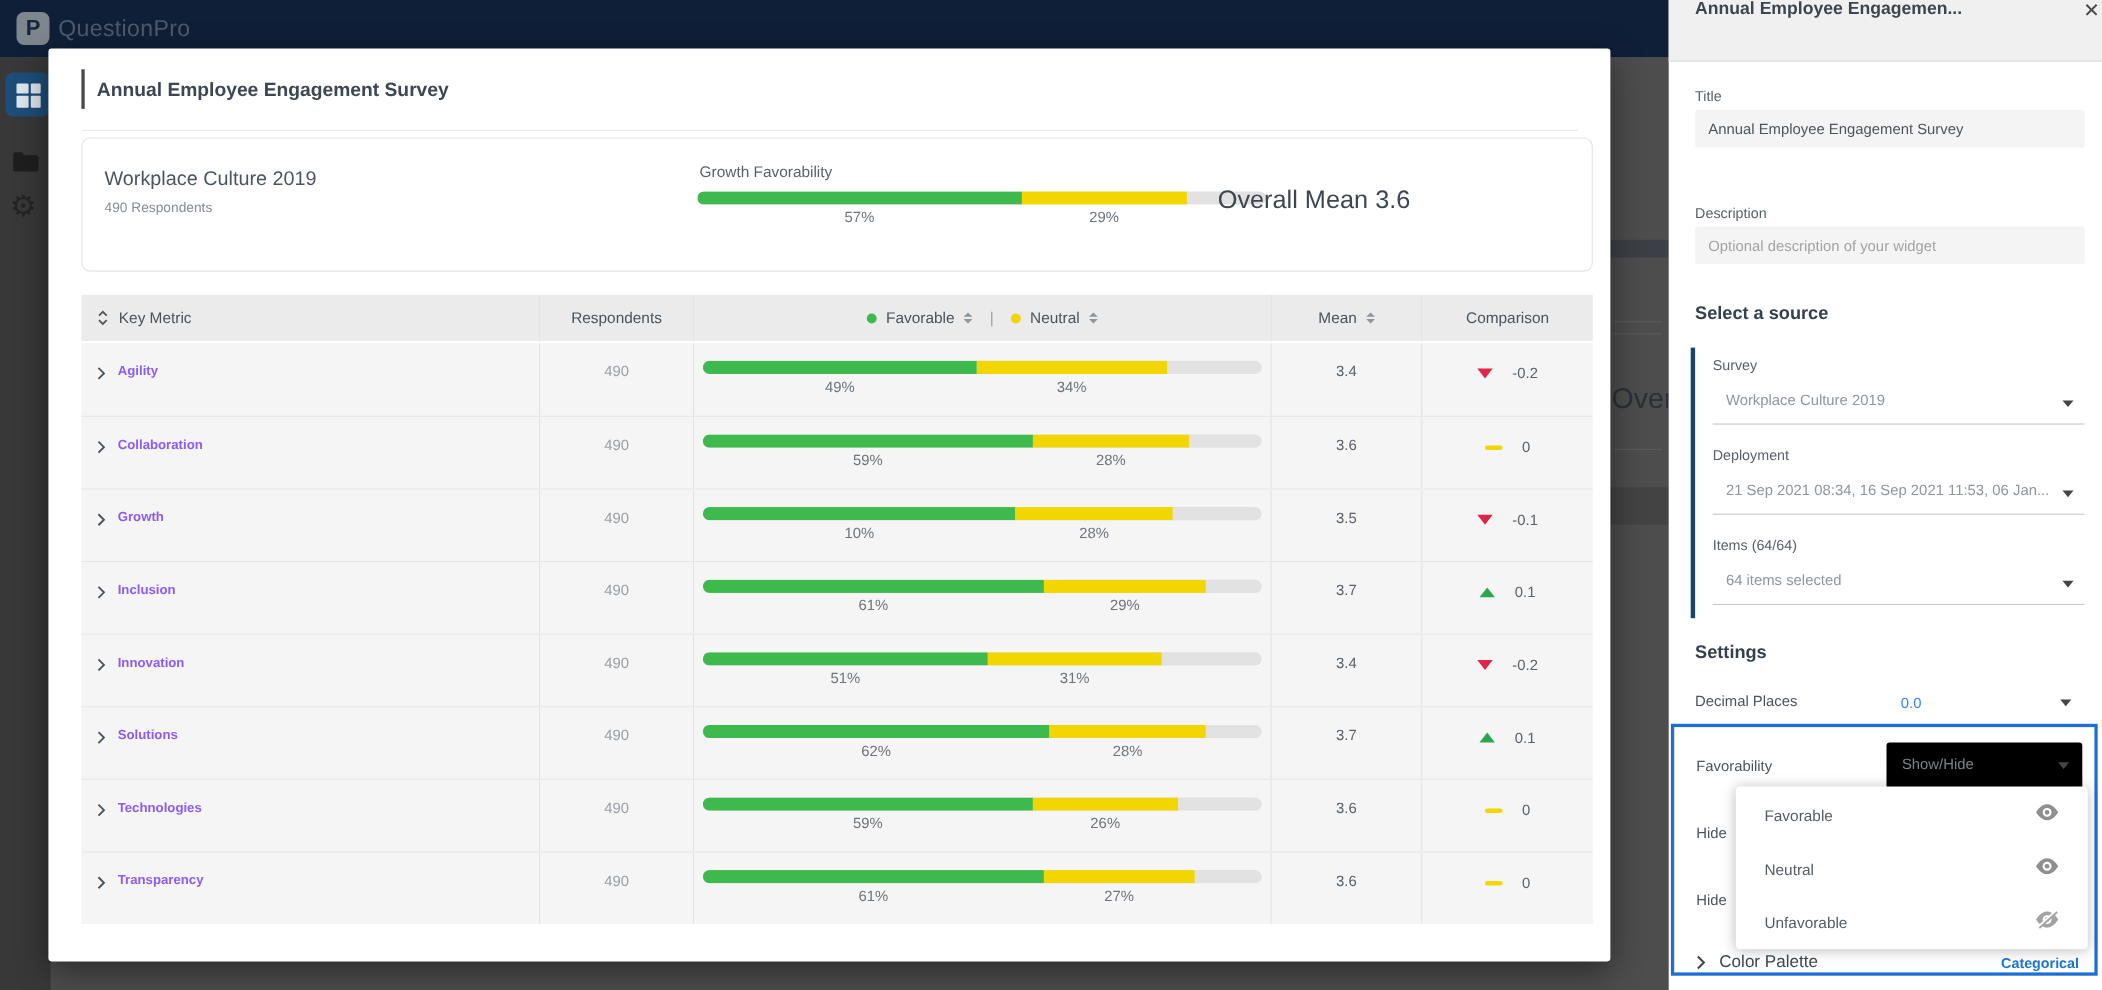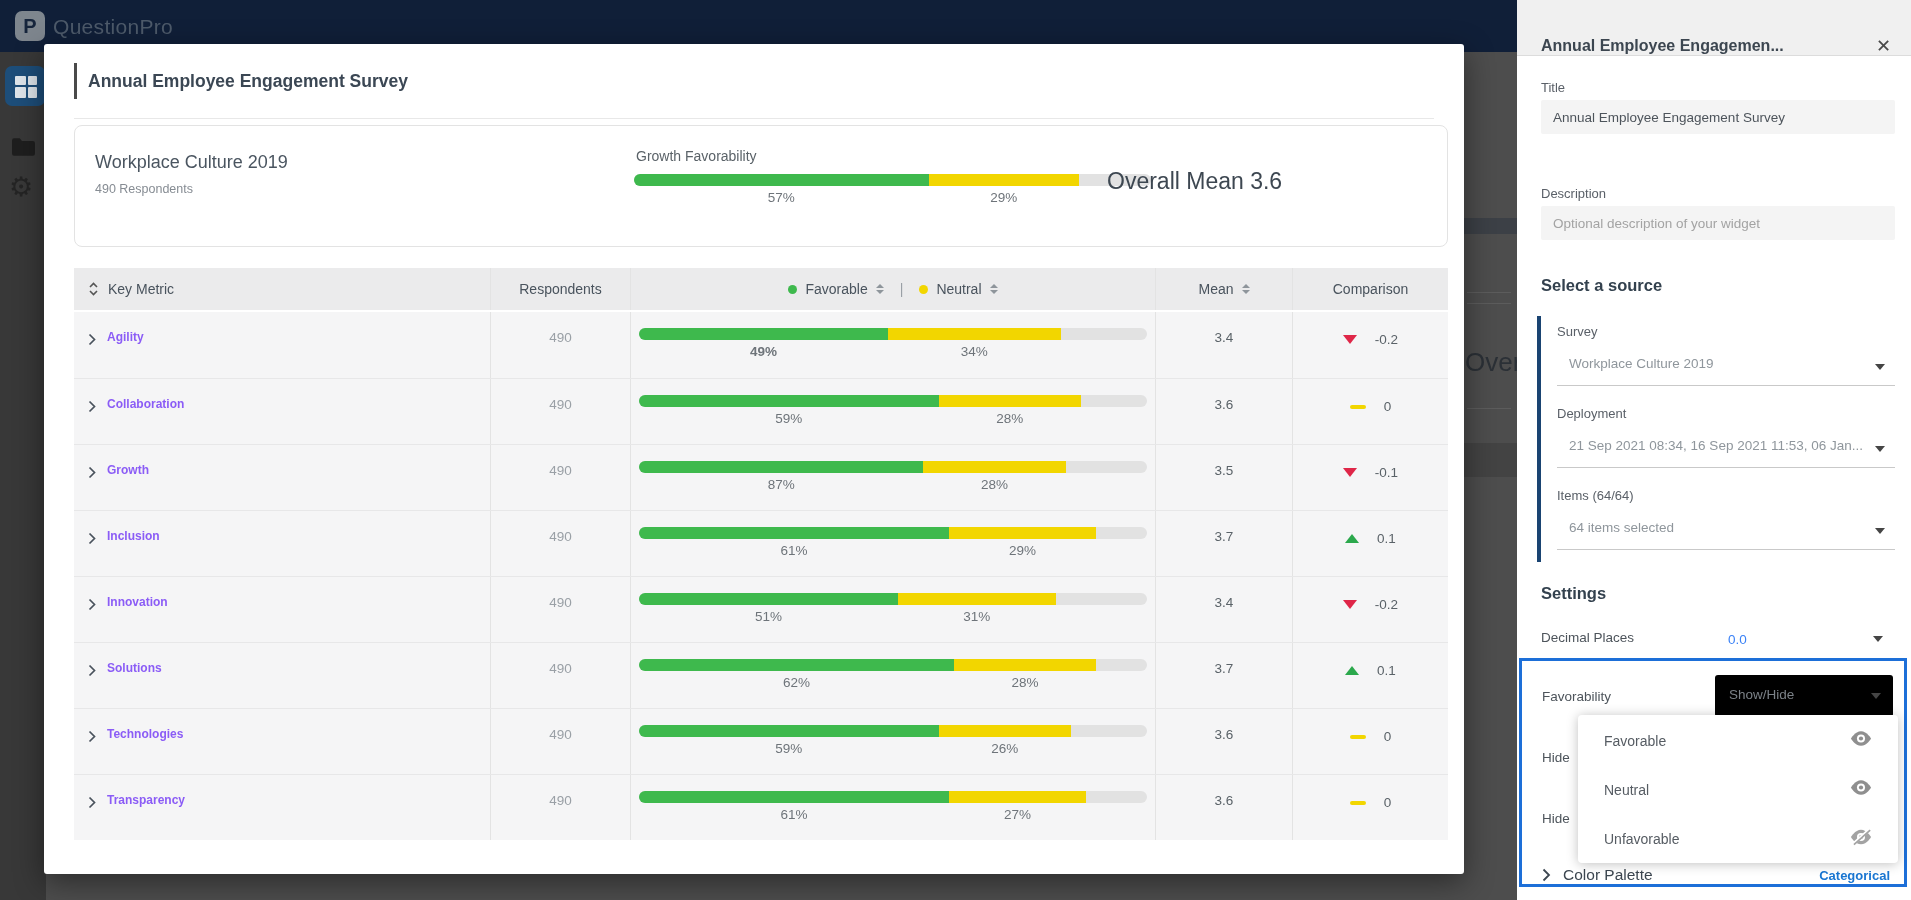--- a/index.html
+++ b/index.html
@@ -65,21 +65,21 @@
   .barwrap { position:relative; margin:0 4px; }
   .trow .c4 { padding-top:18px; text-align:center; font-size:13.5px; color:#5a6268; }
   .trow .c5 { display:flex; justify-content:center; align-items:flex-start; gap:18px; padding-top:20px; font-size:13.5px; color:#5a6268; }
   .trend { margin-top:3px; }
   .trend-up { width:0; height:0; border-left:7px solid transparent; border-right:7px solid transparent; border-bottom:9px solid #2ba84c; }
   .trend-down { width:0; height:0; border-left:7px solid transparent; border-right:7px solid transparent; border-top:9px solid #df2648; }
   .trend-flat { width:16px; height:4px; background:#f2d600; border-radius:2px; margin-top:6px; }
 
   
   .panel { position:absolute; left:1517px; top:0; width:394px; height:900px; background:#fff; }
-  .p-header { height:56px; background:#f0f0f0; border-bottom:1px solid #dcdcdc; display:flex; align-items:flex-end; padding:0 20px 0 24px; }
+  .p-header { height:56px; background:#f0f0f0; border-bottom:1px solid #dcdcdc; display:flex; align-items:flex-start; padding:0 2px 0 24px; }
   .p-title { flex:1; font-size:16px; font-weight:bold; color:#3c4650; white-space:nowrap; overflow:hidden; }
   .p-close { font-size:18px; color:#4a4a4a; cursor:pointer; line-height:1; }
   .p-label { position:absolute; left:24px; font-size:13px; color:#5a6068; }
   .p-input { position:absolute; left:24px; right:16px; height:34px; background:#f4f4f4; border:none; border-radius:2px; padding:0 12px; font-size:13.5px; color:#4d545b; font-family:"Liberation Sans",sans-serif; outline:none; }
   .p-input::placeholder { color:#a3a3a3; }
   .p-h2 { position:absolute; left:24px; font-size:16.5px; font-weight:bold; color:#33414e; }
   .src-accent { position:absolute; left:20px; top:316px; width:4px; height:246px; background:#1a4472; }
   .src-label { position:absolute; left:40px; font-size:13px; color:#5a6068; }
   .src-value { position:absolute; left:40px; right:16px; height:38px; border-bottom:1px solid #c9c9c9; cursor:pointer; }
   .src-value .val { display:block; padding:8px 30px 0 12px; font-size:13.5px; color:#8f969c; white-space:nowrap; overflow:hidden; text-overflow:ellipsis; }
@@ -201,21 +201,21 @@
             </svg>
       <span class="metric-name">Agility</span>
     </div>
     <div class="c2 vline" style="display: block; padding-top: 18px; text-align: center;"><span class="resp">490</span></div>
     <div class="c3 vline" style="display: block; padding-top: 16px;">
       <div class="barwrap">
         <div class="bar">
           <div class="seg-g" style="width: 49%;"></div>
           <div class="seg-y" style="width: 34%;"></div>
         </div>
-        <span class="pct pct-green" style="left: 24.5%; font-weight: bold;">49%</span>
+        <span class="pct pct-green" style="left: 24.5%;">49%</span>
         <span class="pct pct-yellow" style="left: 66%;">34%</span>
       </div>
     </div>
     <div class="c4 vline" style="display: block; padding-top: 18px; text-align: center;"><span class="mean">3.4</span></div>
     <div class="c5 vline">
 
       <span class="trend trend-down"></span>
 
       <span class="comp-val">-0.2</span>
     </div>
@@ -254,21 +254,21 @@
             </svg>
       <span class="metric-name">Growth</span>
     </div>
     <div class="c2 vline" style="display: block; padding-top: 18px; text-align: center;"><span class="resp">490</span></div>
     <div class="c3 vline" style="display: block; padding-top: 16px;">
       <div class="barwrap">
         <div class="bar">
           <div class="seg-g" style="width: 56%;"></div>
           <div class="seg-y" style="width: 28%;"></div>
         </div>
-        <span class="pct pct-green" style="left: 28%;">87%</span>
+        <span class="pct pct-green" style="left: 28%;">10%</span>
         <span class="pct pct-yellow" style="left: 70%;">28%</span>
       </div>
     </div>
     <div class="c4 vline" style="display: block; padding-top: 18px; text-align: center;"><span class="mean">3.5</span></div>
     <div class="c5 vline">
 
       <span class="trend trend-down"></span>
 
       <span class="comp-val">-0.1</span>
     </div>

